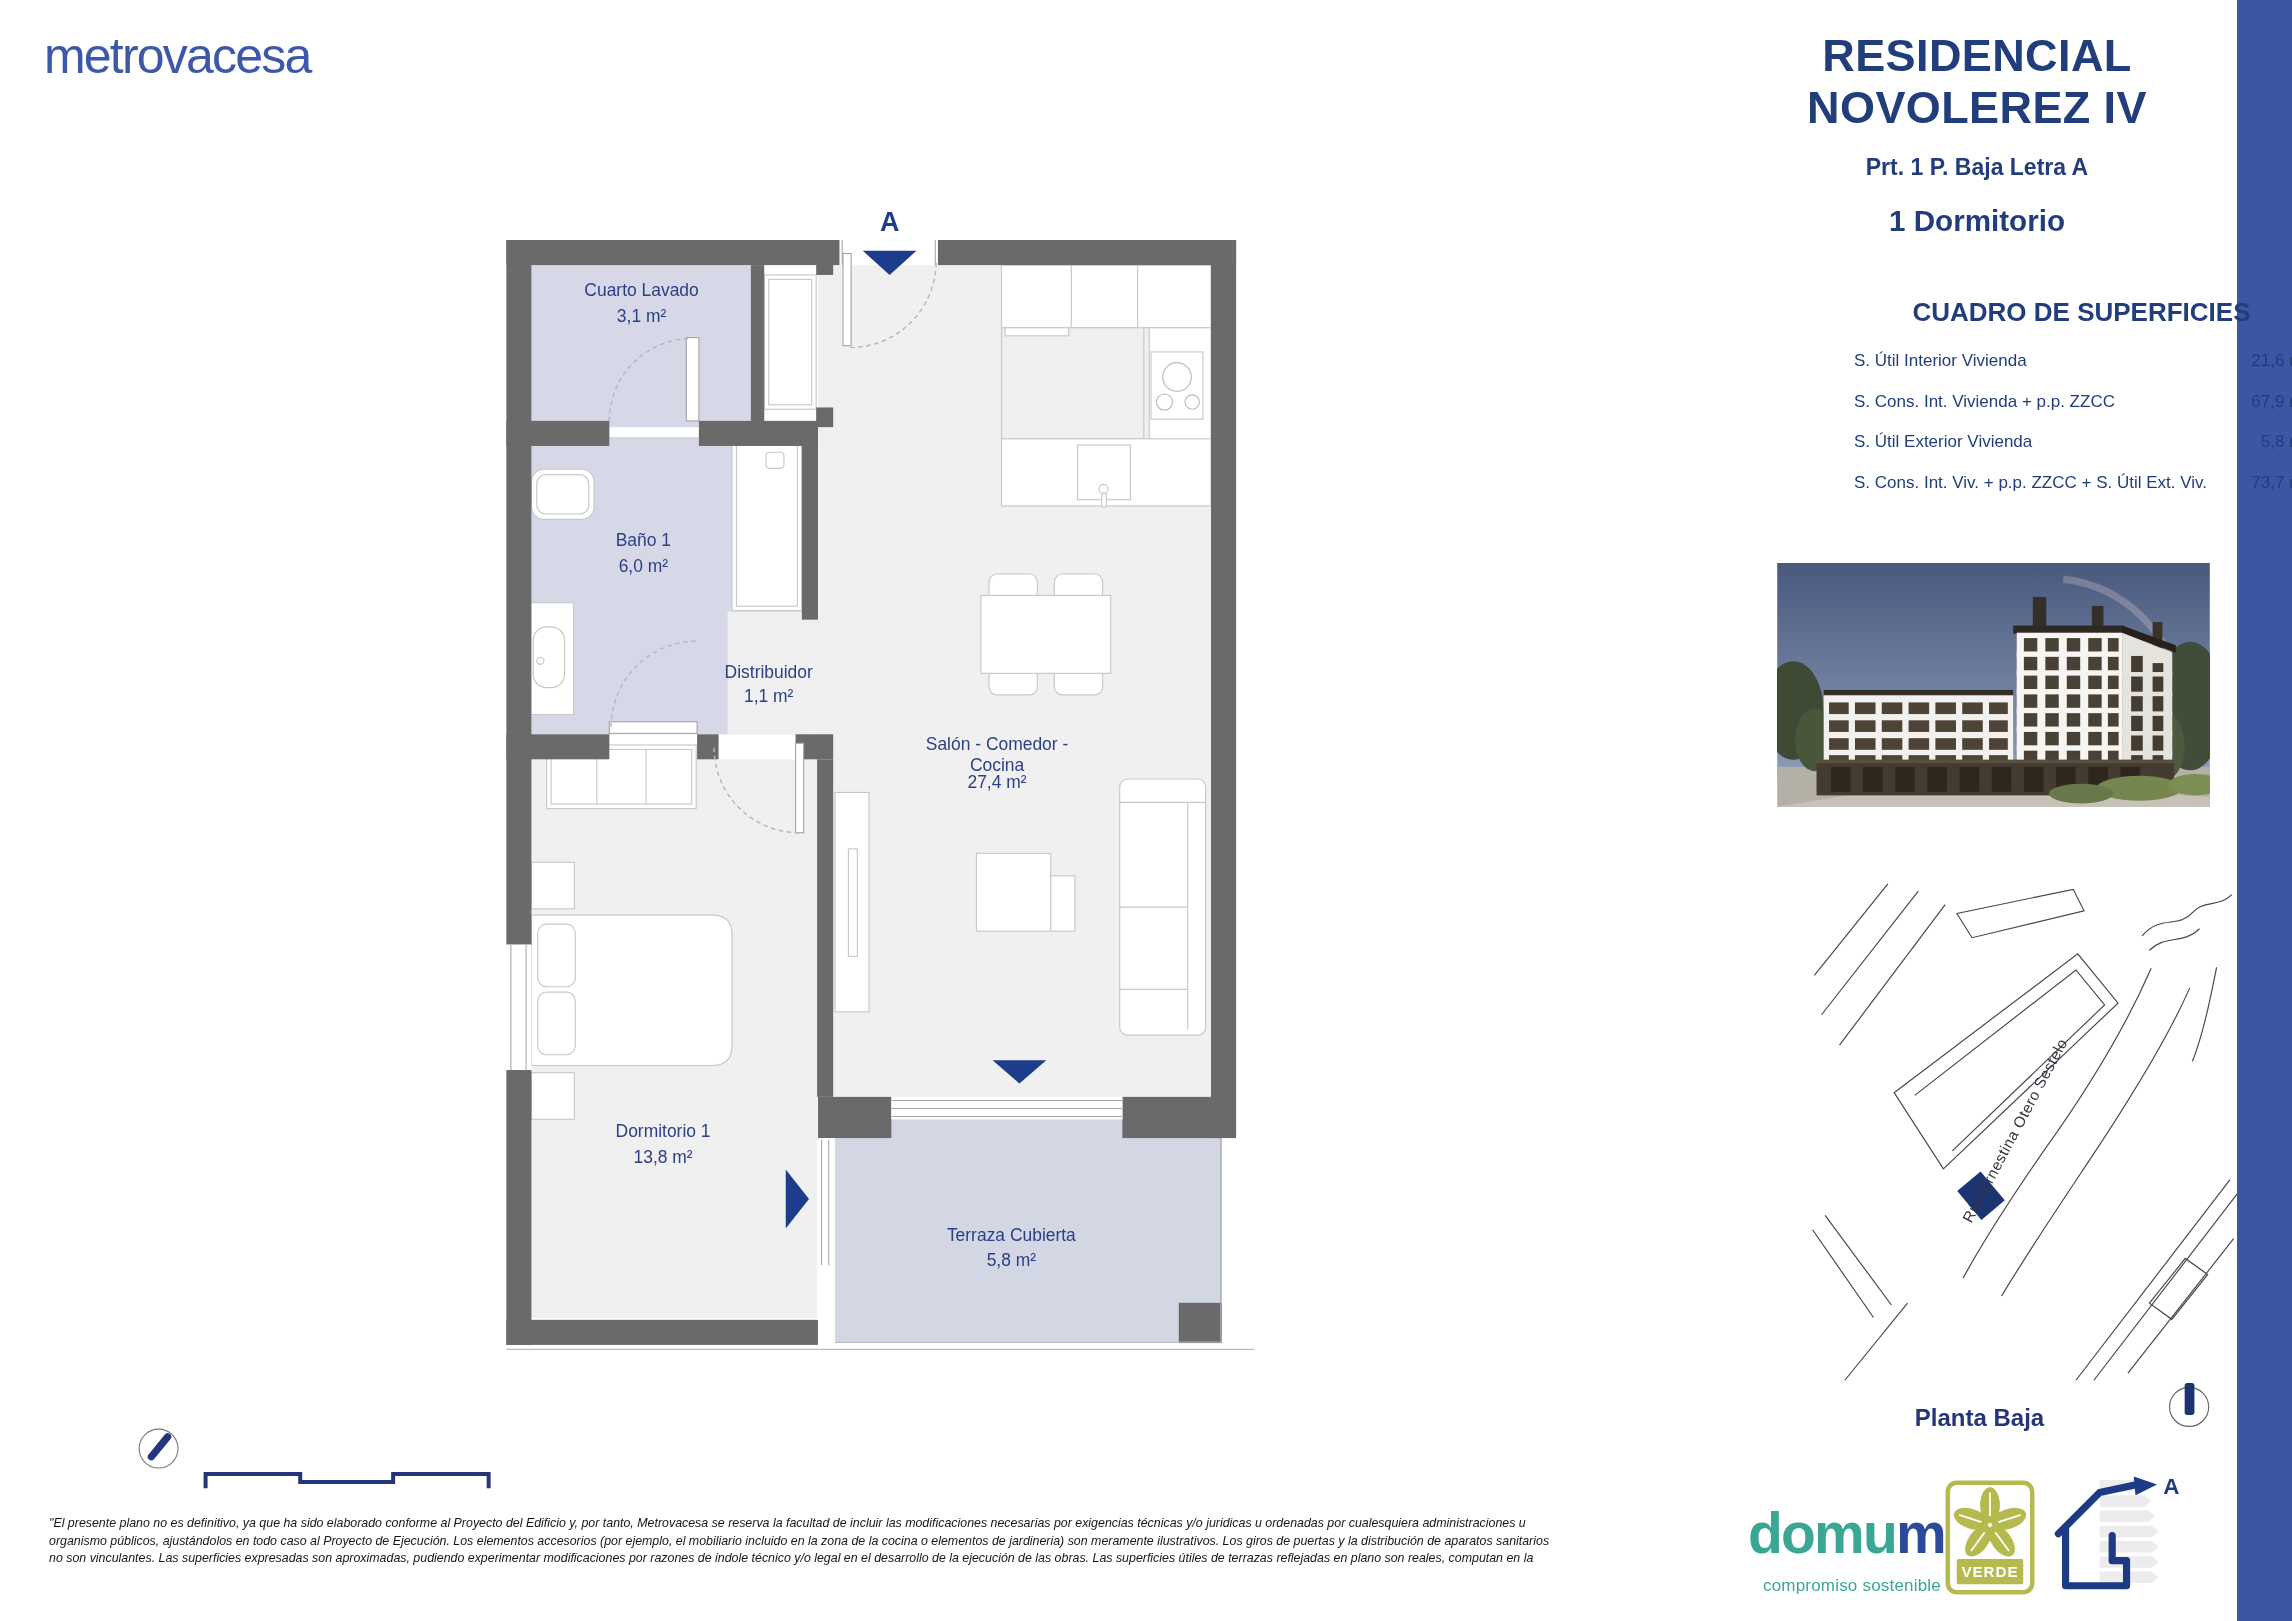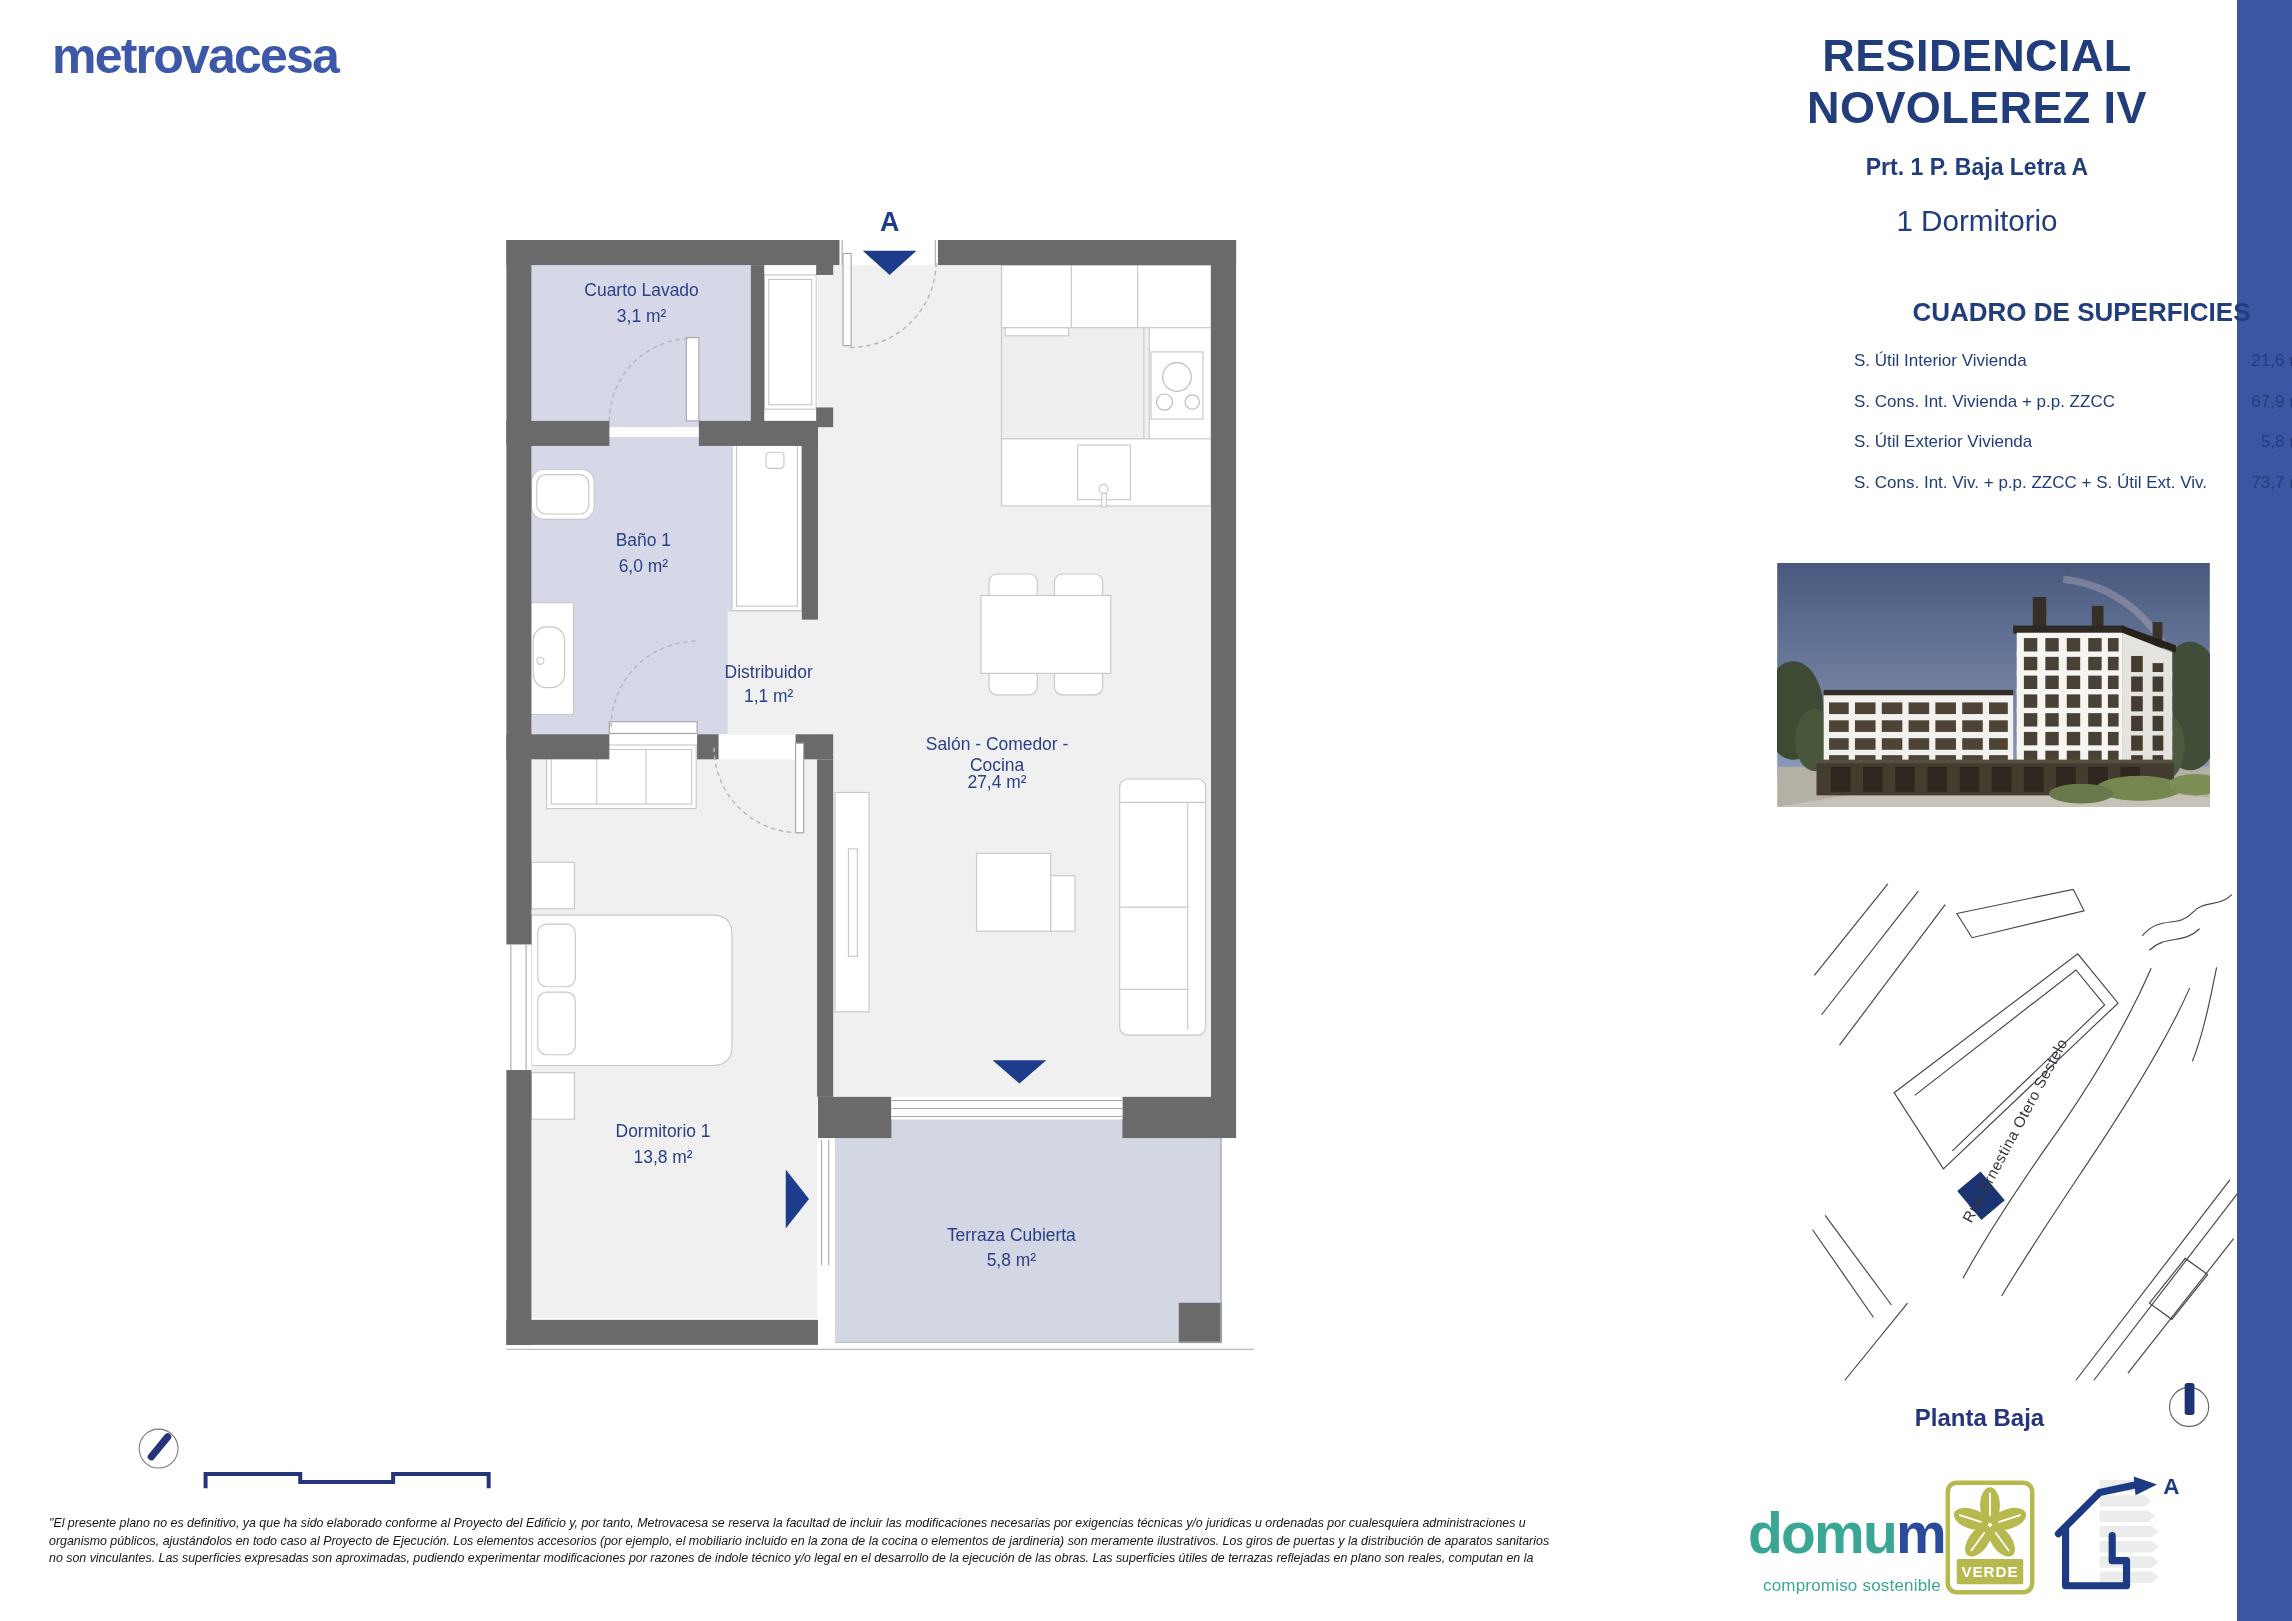--- a/index.html
+++ b/index.html
@@ -1,26 +1,26 @@
 <!DOCTYPE html>
 <html style="font-size:14.3px"><head>
 <meta charset="utf-8">
 <style>
   html,body{margin:0;padding:0;}
   body{width:2293px;height:1621px;position:relative;background:#ffffff;overflow:hidden;
        font-family:"Liberation Sans",sans-serif;}
   .abs{position:absolute;}
 
   
-  #logo{left:52px;top:27px;font-size:50px;font-weight:bold;color:#3d58a8;letter-spacing:-1.8px;}
+  #logo{left:44px;top:27px;font-size:50px;font-weight:normal;color:#3d58a8;letter-spacing:-1.8px;}
   #side-bar{left:2237px;top:0;width:56px;height:1621px;background:#3b56a3;}
   #proj-header{left:1746px;top:30px;width:462px;text-align:center;color:#223d7c;}
   #proj-header .t1{font-size:45px;font-weight:bold;line-height:52px;letter-spacing:0.4px;}
   #proj-header .t2{font-size:23px;font-weight:bold;margin-top:19.7px;}
-  #proj-header .t3{font-size:29.6px;font-weight:normal;margin-top:23px;}
+  #proj-header .t3{font-size:29.6px;font-weight:bold;margin-top:23px;}
 
   
   #surfaces{left:1854px;top:297px;width:455px;color:#223d7c;}
   #surfaces .stitle{text-align:center;font-size:26px;font-weight:bold;margin-bottom:23px;}
   #surfaces .srow{display:flex;justify-content:space-between;font-size:17px;margin-bottom:20.6px;}
 
   
   #disclaimer{left:49px;top:1515px;width:1742px;font-size:12.4px;line-height:17.5px;
               font-style:italic;color:#161616;}
   #disclaimer div{white-space:nowrap;}

